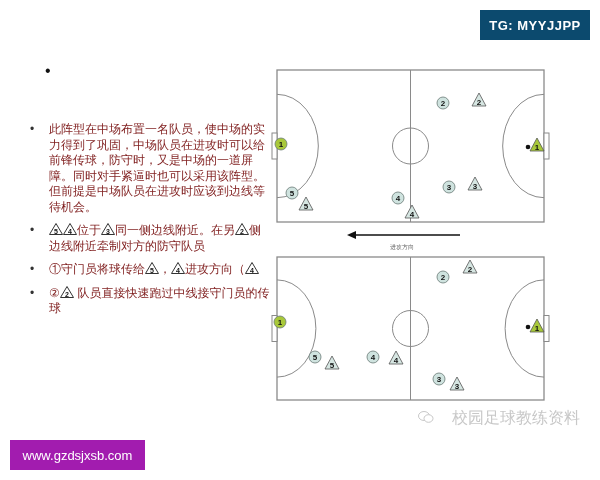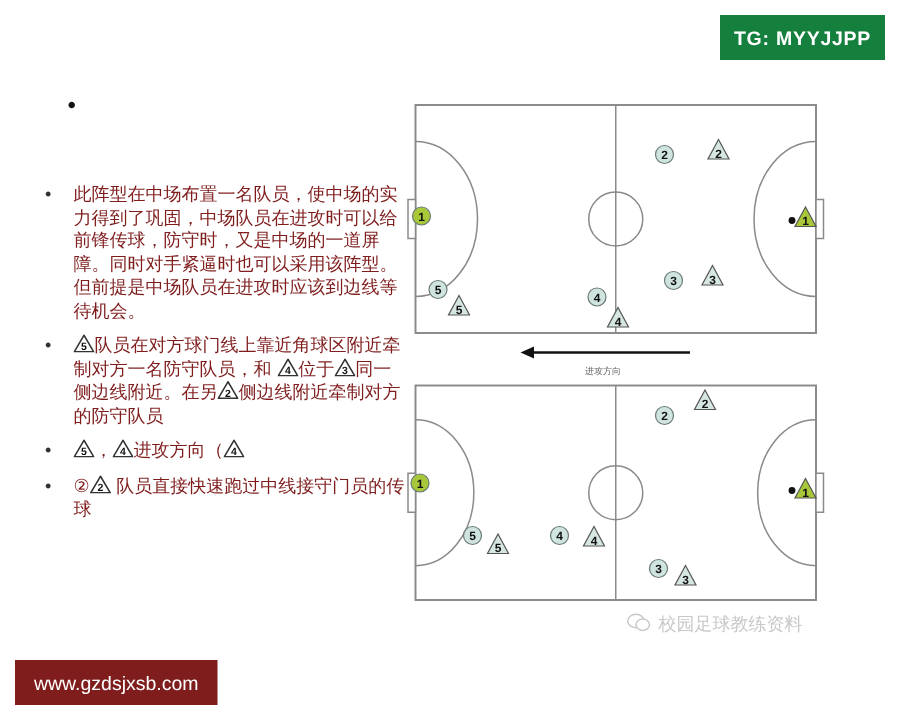--- a/index.html
+++ b/index.html
@@ -1,53 +1,53 @@
 <!DOCTYPE html>
 <html><head>
 <meta charset="utf-8">
 <style>
   html,body{margin:0;padding:0;}
   body{width:600px;height:480px;background:#ffffff;position:relative;overflow:hidden;font-family:"DejaVu Sans","Liberation Sans",sans-serif;color:#222;}
-  .tg-badge{position:absolute;left:480px;top:10px;width:110px;height:30px;background:#15803d;color:#fff;font-family:"Liberation Sans",sans-serif;font-size:13px;font-weight:bold;letter-spacing:0.5px;display:flex;align-items:center;justify-content:center;}
-  .site-badge{position:absolute;left:10px;top:440px;width:135px;height:30px;background:#7f1d1d;color:#fff;font-family:"Liberation Sans",sans-serif;font-size:13px;display:flex;align-items:center;justify-content:center;}
+  .tg-badge{position:absolute;left:480px;top:10px;width:110px;height:30px;background:#0c4a6e;color:#fff;font-family:"Liberation Sans",sans-serif;font-size:13px;font-weight:bold;letter-spacing:0.5px;display:flex;align-items:center;justify-content:center;}
+  .site-badge{position:absolute;left:10px;top:440px;width:135px;height:30px;background:#a21caf;color:#fff;font-family:"Liberation Sans",sans-serif;font-size:13px;display:flex;align-items:center;justify-content:center;}
   .title{position:absolute;left:45px;top:62px;font-family:"Liberation Sans",sans-serif;font-size:20px;color:#111;display:flex;align-items:center;}
   .title .bullet{font-size:16px;margin-right:12px;}
   .bullets{position:absolute;left:30px;top:122px;width:240px;font-family:"DejaVu Serif","Liberation Serif",serif;font-size:12px;line-height:15.5px;color:#7f1d1d;}
   .bitem{position:relative;padding-left:19px;margin-bottom:8px;}
   .bitem::before{content:"•";position:absolute;left:0;top:0;color:#333;font-family:"Liberation Sans",sans-serif;}
   .tri-inline{display:inline-block;width:14px;height:12px;vertical-align:-1px;}
   .arrow-label{position:absolute;left:390px;top:243px;font-size:6px;color:#666;font-family:"DejaVu Sans",sans-serif;}
-  .watermark{position:absolute;left:418px;top:408px;font-size:12px;color:#c8c8c8;font-family:"DejaVu Sans",sans-serif;display:flex;align-items:center;gap:5px;}
+  .watermark{position:absolute;left:418px;top:408px;font-size:16px;color:#c8c8c8;font-family:"DejaVu Sans",sans-serif;display:flex;align-items:center;gap:18px;}
 </style>
 </head>
 <body>
 
 <div class="tg-badge">TG: MYYJJPP</div>
 <div class="site-badge">www.gzdsjxsb.com</div>
 
 <div class="title">
   <span class="bullet">•</span>
 </div>
 
 <div class="bullets" id="bullets">
     <div class="bitem"><span>此阵型在中场布置一名队员，使中场的实力得到了巩固，中场队员在进攻时可以给前锋传球，防守时，又是中场的一道屏障。同时对手紧逼时也可以采用该阵型。但前提是中场队员在进攻时应该到边线等待机会。</span></div>
     <div class="bitem"><span class="tri-inline"><svg width="14" height="12" viewBox="0 0 14 12">
           <polygon points="7,0.5 13.5,11.5 0.5,11.5" fill="#fff" stroke="#333" stroke-width="1"></polygon>
           <text x="7" y="10.5" font-size="7" text-anchor="middle" font-family="Liberation Sans, sans-serif" font-weight="bold" fill="#111">5</text>
-        </svg></span><span>队员在对方球门线上靠近角球区附近牵制对方一名防守队员，和 </span><span class="tri-inline"><svg width="14" height="12" viewBox="0 0 14 12">
+        </svg></span><span class="tri-inline"><svg width="14" height="12" viewBox="0 0 14 12">
           <polygon points="7,0.5 13.5,11.5 0.5,11.5" fill="#fff" stroke="#333" stroke-width="1"></polygon>
           <text x="7" y="10.5" font-size="7" text-anchor="middle" font-family="Liberation Sans, sans-serif" font-weight="bold" fill="#111">4</text>
         </svg></span><span>位于</span><span class="tri-inline"><svg width="14" height="12" viewBox="0 0 14 12">
           <polygon points="7,0.5 13.5,11.5 0.5,11.5" fill="#fff" stroke="#333" stroke-width="1"></polygon>
           <text x="7" y="10.5" font-size="7" text-anchor="middle" font-family="Liberation Sans, sans-serif" font-weight="bold" fill="#111">3</text>
         </svg></span><span>同一侧边线附近。在另</span><span class="tri-inline"><svg width="14" height="12" viewBox="0 0 14 12">
           <polygon points="7,0.5 13.5,11.5 0.5,11.5" fill="#fff" stroke="#333" stroke-width="1"></polygon>
           <text x="7" y="10.5" font-size="7" text-anchor="middle" font-family="Liberation Sans, sans-serif" font-weight="bold" fill="#111">2</text>
         </svg></span><span>侧边线附近牵制对方的防守队员</span></div>
-    <div class="bitem"><span class="tri-inline"><svg width="14" height="12" viewBox="0 0 14 12">
+    <div class="bitem"><span>①守门员将球传给</span><span class="tri-inline"><svg width="14" height="12" viewBox="0 0 14 12">
           <polygon points="7,0.5 13.5,11.5 0.5,11.5" fill="#fff" stroke="#333" stroke-width="1"></polygon>
           <text x="7" y="10.5" font-size="7" text-anchor="middle" font-family="Liberation Sans, sans-serif" font-weight="bold" fill="#111">5</text>
         </svg></span><span>，</span><span class="tri-inline"><svg width="14" height="12" viewBox="0 0 14 12">
           <polygon points="7,0.5 13.5,11.5 0.5,11.5" fill="#fff" stroke="#333" stroke-width="1"></polygon>
           <text x="7" y="10.5" font-size="7" text-anchor="middle" font-family="Liberation Sans, sans-serif" font-weight="bold" fill="#111">4</text>
         </svg></span><span>进攻方向（</span><span class="tri-inline"><svg width="14" height="12" viewBox="0 0 14 12">
           <polygon points="7,0.5 13.5,11.5 0.5,11.5" fill="#fff" stroke="#333" stroke-width="1"></polygon>
           <text x="7" y="10.5" font-size="7" text-anchor="middle" font-family="Liberation Sans, sans-serif" font-weight="bold" fill="#111">4</text>
         </svg></span></div>
     <div class="bitem"><span>②</span><span class="tri-inline"><svg width="14" height="12" viewBox="0 0 14 12">

